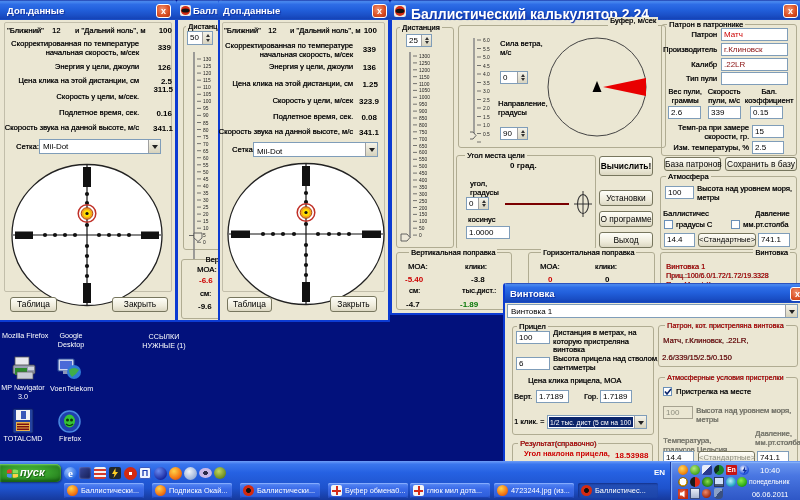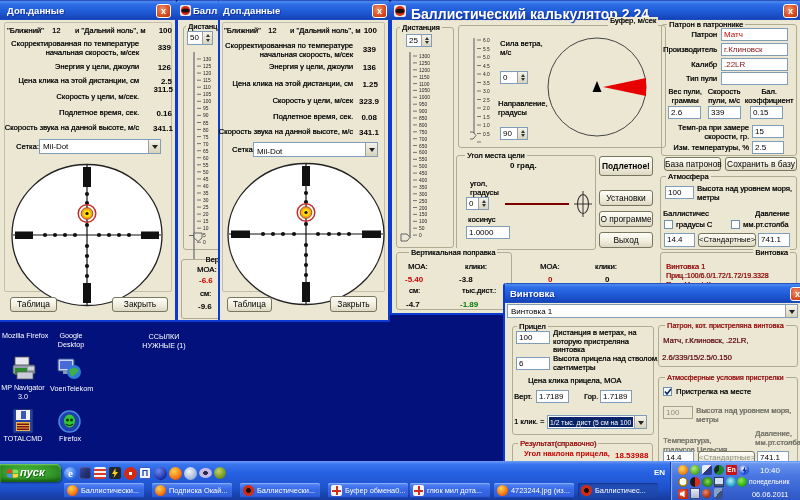--- a/index.html
+++ b/index.html
@@ -456,21 +456,21 @@
     </div>
   <div class="a" style="left:113px;top:203px;width:64px;height:1.5px;background:#7a0000"></div>
   <svg class="a" style="left:182px;top:191px" width="18" height="26" viewBox="0 0 18 26">
     <ellipse cx="9" cy="13" rx="5.5" ry="9.5" fill="none" stroke="#333" stroke-width="1.1"></ellipse>
     <line x1="9" y1="0" x2="9" y2="26" stroke="#333" stroke-width="1"></line>
     <line x1="0" y1="13" x2="18" y2="13" stroke="#333" stroke-width="1"></line>
   </svg>
   <div class="t" style="left:76px;top:216px">косинус</div>
   <div class="in" style="left:74px;top:226px;width:44px;height:13px">1.0000</div>
 
-  <div class="btn" style="left:207px;top:156px;width:54px;height:20px;line-height:18px;font-weight:bold">Подлетное!</div>
+  <div class="btn" style="left:207px;top:156px;width:54px;height:20px;line-height:18px;font-weight:bold">Вычислить!</div>
   <div class="btn" style="left:207px;top:190px;width:54px;height:16px;line-height:14px">Установки</div>
   <div class="btn" style="left:207px;top:211px;width:54px;height:16px;line-height:14px">О программе</div>
   <div class="btn" style="left:207px;top:232px;width:54px;height:16px;line-height:14px">Выход</div>
 
   <div class="gb" style="left:268px;top:176px;width:137px;height:74px">
       <b style="left:5px">Атмосфера</b>
     </div>
   <div class="in" style="left:273px;top:186px;width:29px;height:13px">100</div>
   <div class="t" style="left:305px;top:185px">Высота над уровнем моря,<br>метры</div>
   <div class="t" style="left:271px;top:210px">Баллистичес</div>
@@ -482,26 +482,29 @@
   <div class="in" style="left:272px;top:233px;width:31px;height:14px">14.4</div>
   <div class="btn" style="left:306px;top:233px;width:58px;height:14px;line-height:12px;font-size:7.6px">&lt;Стандартные&gt;</div>
   <div class="in" style="left:366px;top:233px;width:32px;height:14px">741.1</div>
 
   <div class="gb" style="left:4px;top:252px;width:116px;height:58px">
       <b style="left:12px">Вертикальная поправка</b>
     </div>
   <div class="t" style="left:16px;top:263px">MOA:</div>
     <div class="t" style="left:73px;top:263px">клики:</div>
   <div class="v red" style="left:13px;top:275px">-5.40</div>
-    <div class="v" style="left:67px;top:275px">-3.8</div>
+    <div class="v" style="left:79px;top:275px">-3.8</div>
   <div class="t" style="left:17px;top:287px">см:</div>
     <div class="t" style="left:70px;top:287px">тыс.дист.:</div>
   <div class="v" style="left:14px;top:300px">-4.7</div>
     <div class="v grn" style="left:68px;top:300px">-1.89</div>
 
+  <div class="gb" style="left:136px;top:252px;width:127px;height:58px">
+      <b style="left:12px">Горизонтальная поправка</b>
+    </div>
   <div class="t" style="left:148px;top:263px">MOA:</div>
     <div class="t" style="left:203px;top:263px">клики:</div>
   <div class="v red" style="left:156px;top:275px">0</div>
     <div class="v" style="left:213px;top:275px">0</div>
 
   <div class="gb" style="left:268px;top:252px;width:137px;height:58px">
       <b style="right:6px">Винтовка</b>
     </div>
   <div class="t red" style="left:274px;top:263px">Винтовка 1</div>
   <div class="t red" style="left:274px;top:272px;font-size:7px">Приц.:100/6.0/1.72/1.72/19.3328</div>

